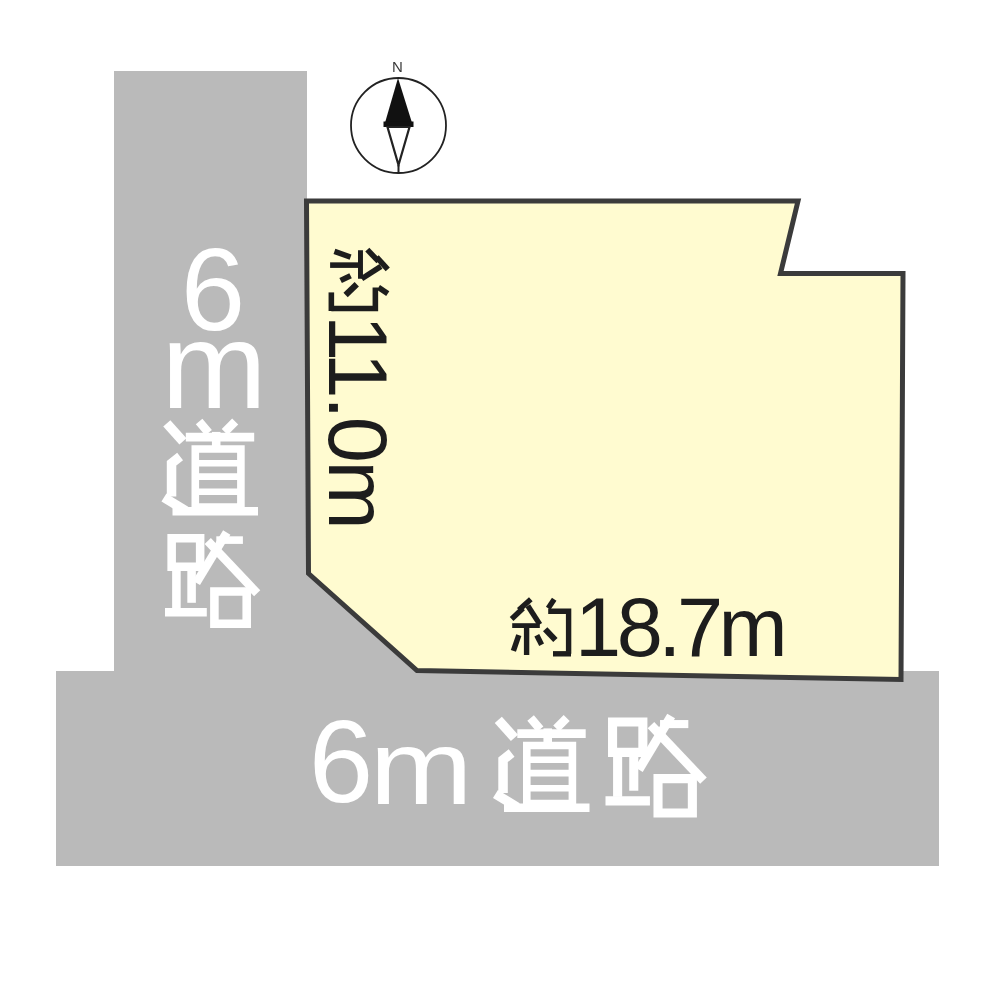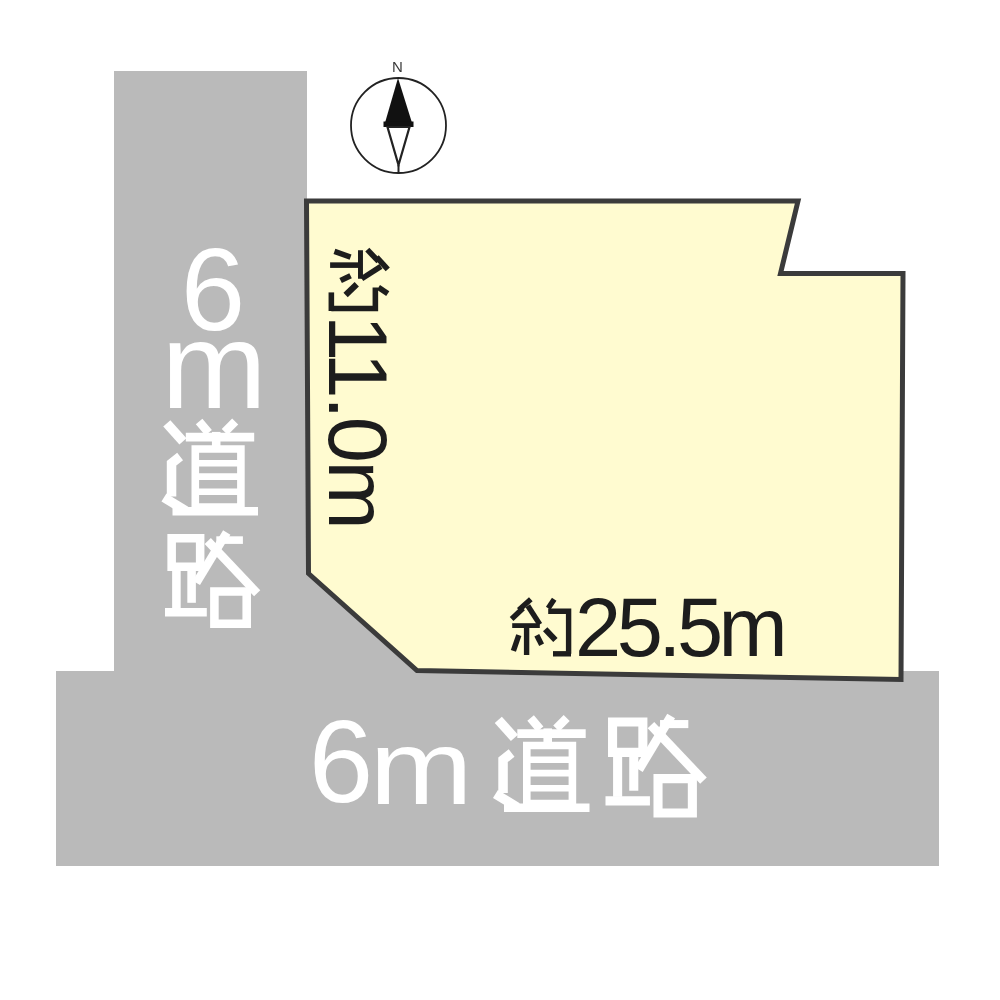--- a/index.html
+++ b/index.html
@@ -103,13 +103,13 @@
 <div class="abs" style="left:389px;top:249px;width:290px;height:64px;transform:rotate(90deg);transform-origin:0 0;">
   <svg class="abs dark" style="left:0;top:0px;color:#1d1d1d;" width="62" height="62" viewBox="0 0 100 100" overflow="visible">
       <use href="#g-yaku"></use>
     </svg>
   <div class="abs dark" style="left:66px;top:-10px;font-size:83px;line-height:1;letter-spacing:-2.5px;">11.0m</div>
 </div>
 
 <svg class="abs dark" style="left:511px;top:598px;color:#1d1d1d;" width="60" height="60" viewBox="0 0 100 100" overflow="visible">
     <use href="#g-yaku"></use>
   </svg>
-<div class="abs dark" style="left:575px;top:586px;font-size:83px;line-height:1;letter-spacing:-4.5px;">25.5m</div>
+<div class="abs dark" style="left:575px;top:586px;font-size:83px;line-height:1;letter-spacing:-4.5px;">18.7m</div>
 
 </body></html>

